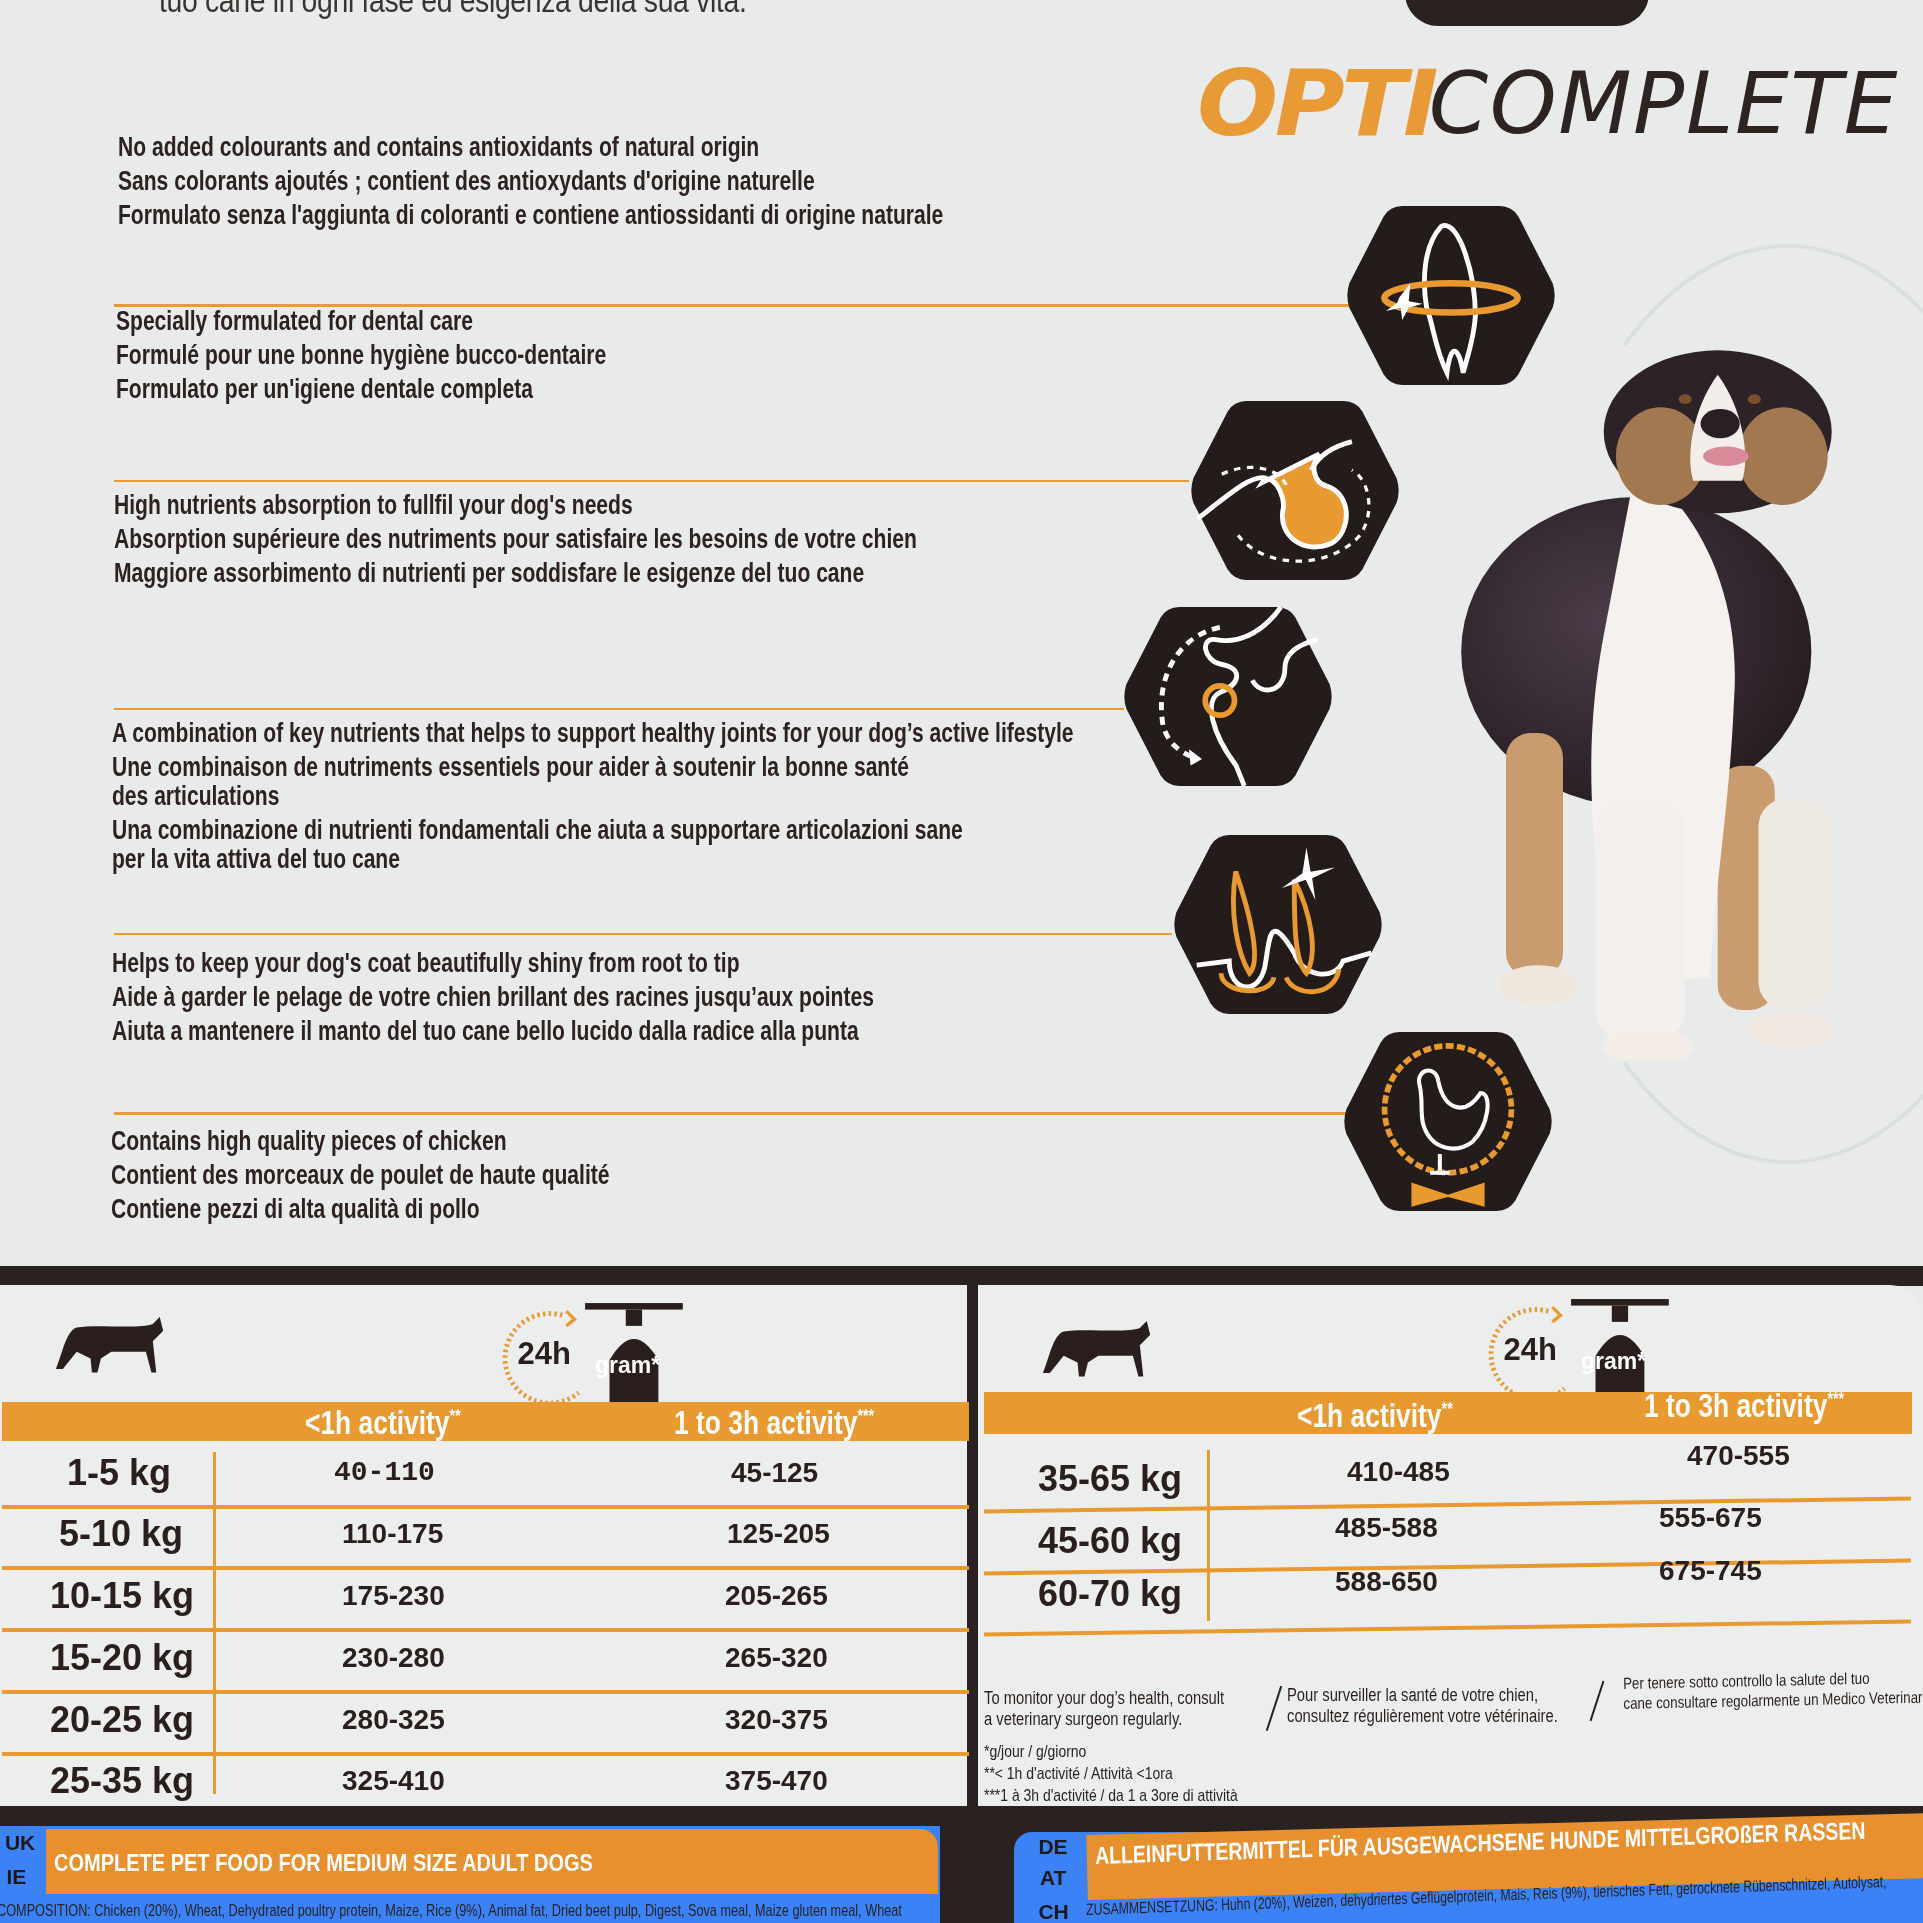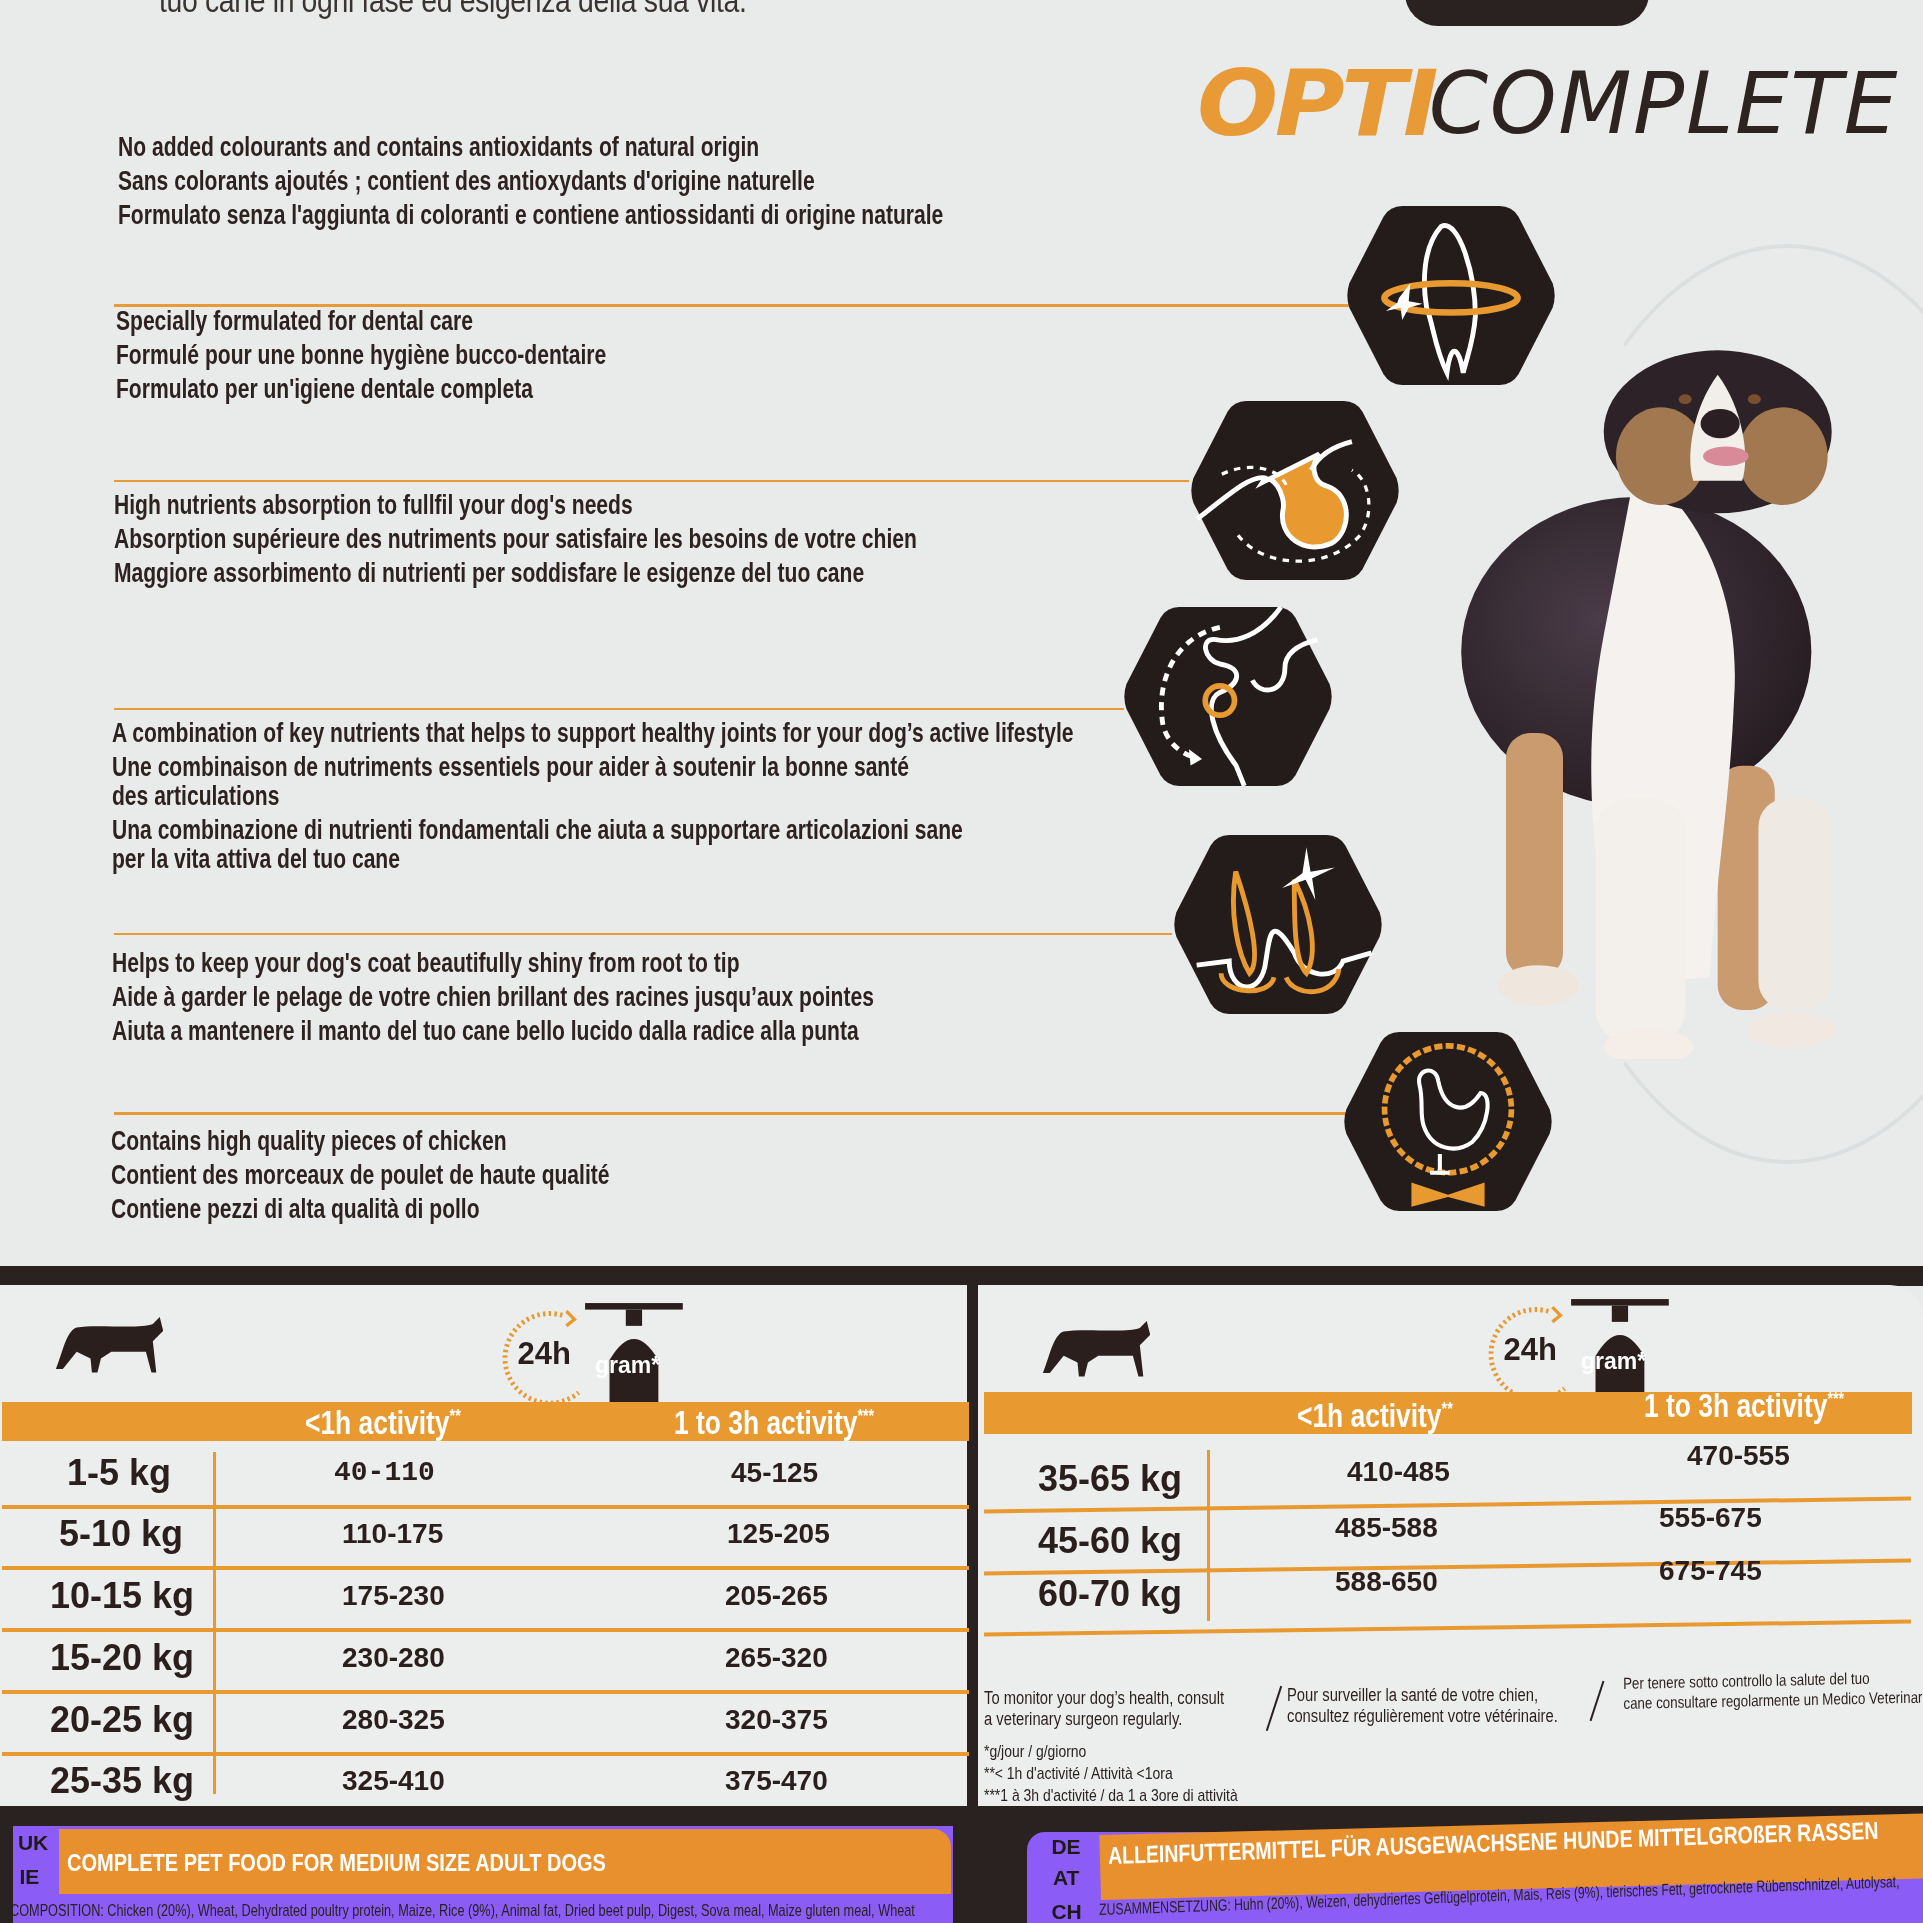--- a/index.html
+++ b/index.html
@@ -28,21 +28,21 @@
   .orange-head sup{font-size:18px;}
   .ftable{position:absolute;}
   .frow{position:absolute;left:0;height:62px;}
   .frow .w{position:absolute;font-size:36px;font-weight:bold;color:#2a1f1c;white-space:nowrap;}
   .frow .v{position:absolute;font-size:28px;font-weight:bold;color:#2a1f1c;white-space:nowrap;}
   .hline{position:absolute;height:4.1px;background:#e8992f;}
   .vline{position:absolute;width:3.3px;background:#e8992f;}
   .icon24{position:absolute;width:228px;height:106px;}
   .footnotes{left:984px;top:1684px;font-size:17px;color:#2a2220;line-height:22px;white-space:nowrap;transform:scaleX(0.82);transform-origin:left top;}
   .bottom-band{left:0;top:1806px;width:1923px;height:117px;background:#2a2220;}
-  .label-box{position:absolute;background:#8b5cf6;margin-left:13px;}
+  .label-box{position:absolute;background:#3b82f6;}
   .label-orange{position:absolute;background:#e8902e;}
   .label-title{position:absolute;font-size:24.4px;font-weight:bold;color:#fff;white-space:nowrap;transform:scaleX(0.82);transform-origin:left center;}
   .cc{position:absolute;font-size:21px;font-weight:bold;color:#1f1a18;}
   .comp{position:absolute;font-size:16.3px;color:#2a2220;white-space:nowrap;transform:scaleX(0.78);transform-origin:left top;}
 </style>
 </head>
 <body>
 
 <div class="abs top-blurb">tuo cane in ogni fase ed esigenza della sua vita.</div>
 <div class="abs top-tab"></div>

